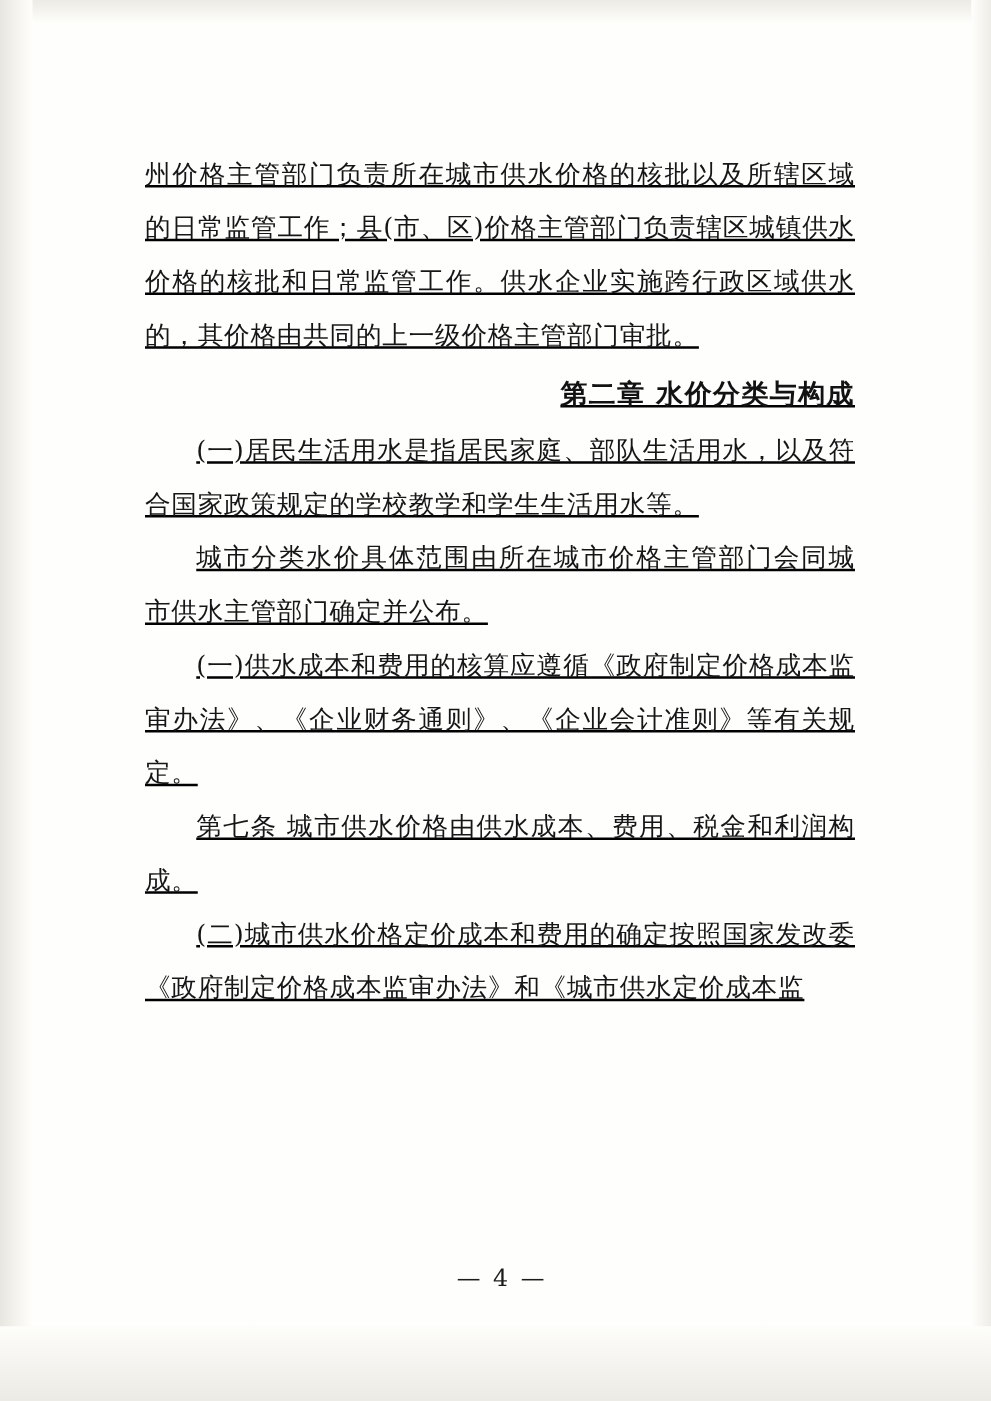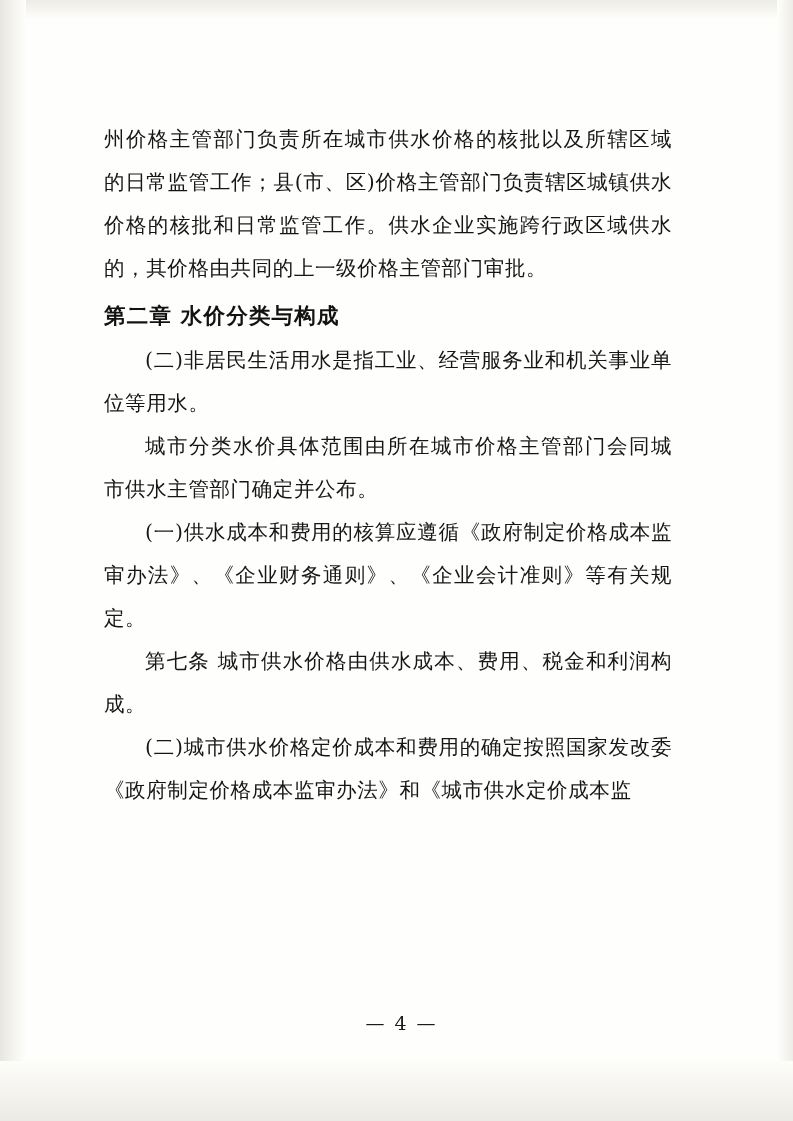--- a/index.html
+++ b/index.html
@@ -44,41 +44,42 @@
   }
   .scan-edge-bottom {
     position: absolute;
     left: 0; bottom: 0;
     width: 793px; height: 60px;
     background: linear-gradient(to top, #eceae4 0%, #fdfdfa 100%);
     pointer-events: none;
   }
   .content {
     position: absolute;
-    left: 104px;
+    left: 116px;
     top: 118px;
     width: 568px;
+    text-decoration: underline;
   }
   .para {
     font-size: 20.5px;
     line-height: 43px;
     color: #161616;
     letter-spacing: 0.6px;
     text-align: justify;
     margin: 0;
     text-justify: inter-character;
   }
   .indent {
     text-indent: 41px;
   }
   .chapter-heading {
     font-size: 21.5px;
     line-height: 46px;
     color: #121212;
-    text-align: left;
+    text-align: right;
     font-weight: bold;
     letter-spacing: 1.2px;
     margin: 0;
   }
   .footer {
     position: absolute;
     left: 0;
     top: 1012px;
     width: 793px;
     text-align: center;
@@ -103,22 +104,22 @@
 
   <div class="content">
 
     <p class="para">州价格主管部门负责所在城市供水价格的核批以及所辖区域的日常监管工作；县(市、区)价格主管部门负责辖区城镇供水价格的核批和日常监管工作。供水企业实施跨行政区域供水的，其价格由共同的上一级价格主管部门审批。</p>
 
     <div class="vspace-s"></div>
 
     <h2 class="chapter-heading">第二章 水价分类与构成</h2>
 
 
+    <p class="para indent">(一)居民生活用水是指居民家庭、部队生活用水，以及符合国家政策规定的学校教学和学生生活用水等。</p>
 
-    <p class="para indent">(二)非居民生活用水是指工业、经营服务业和机关事业单位等用水。</p>
 
 
     <p class="para indent">城市分类水价具体范围由所在城市价格主管部门会同城市供水主管部门确定并公布。</p>
 
     <p class="para indent">(一)供水成本和费用的核算应遵循《政府制定价格成本监审办法》、《企业财务通则》、《企业会计准则》等有关规定。</p>
 
     <p class="para indent">第七条 城市供水价格由供水成本、费用、税金和利润构成。</p>
 
     <p class="para indent">(二)城市供水价格定价成本和费用的确定按照国家发改委《政府制定价格成本监审办法》和《城市供水定价成本监</p>
 

